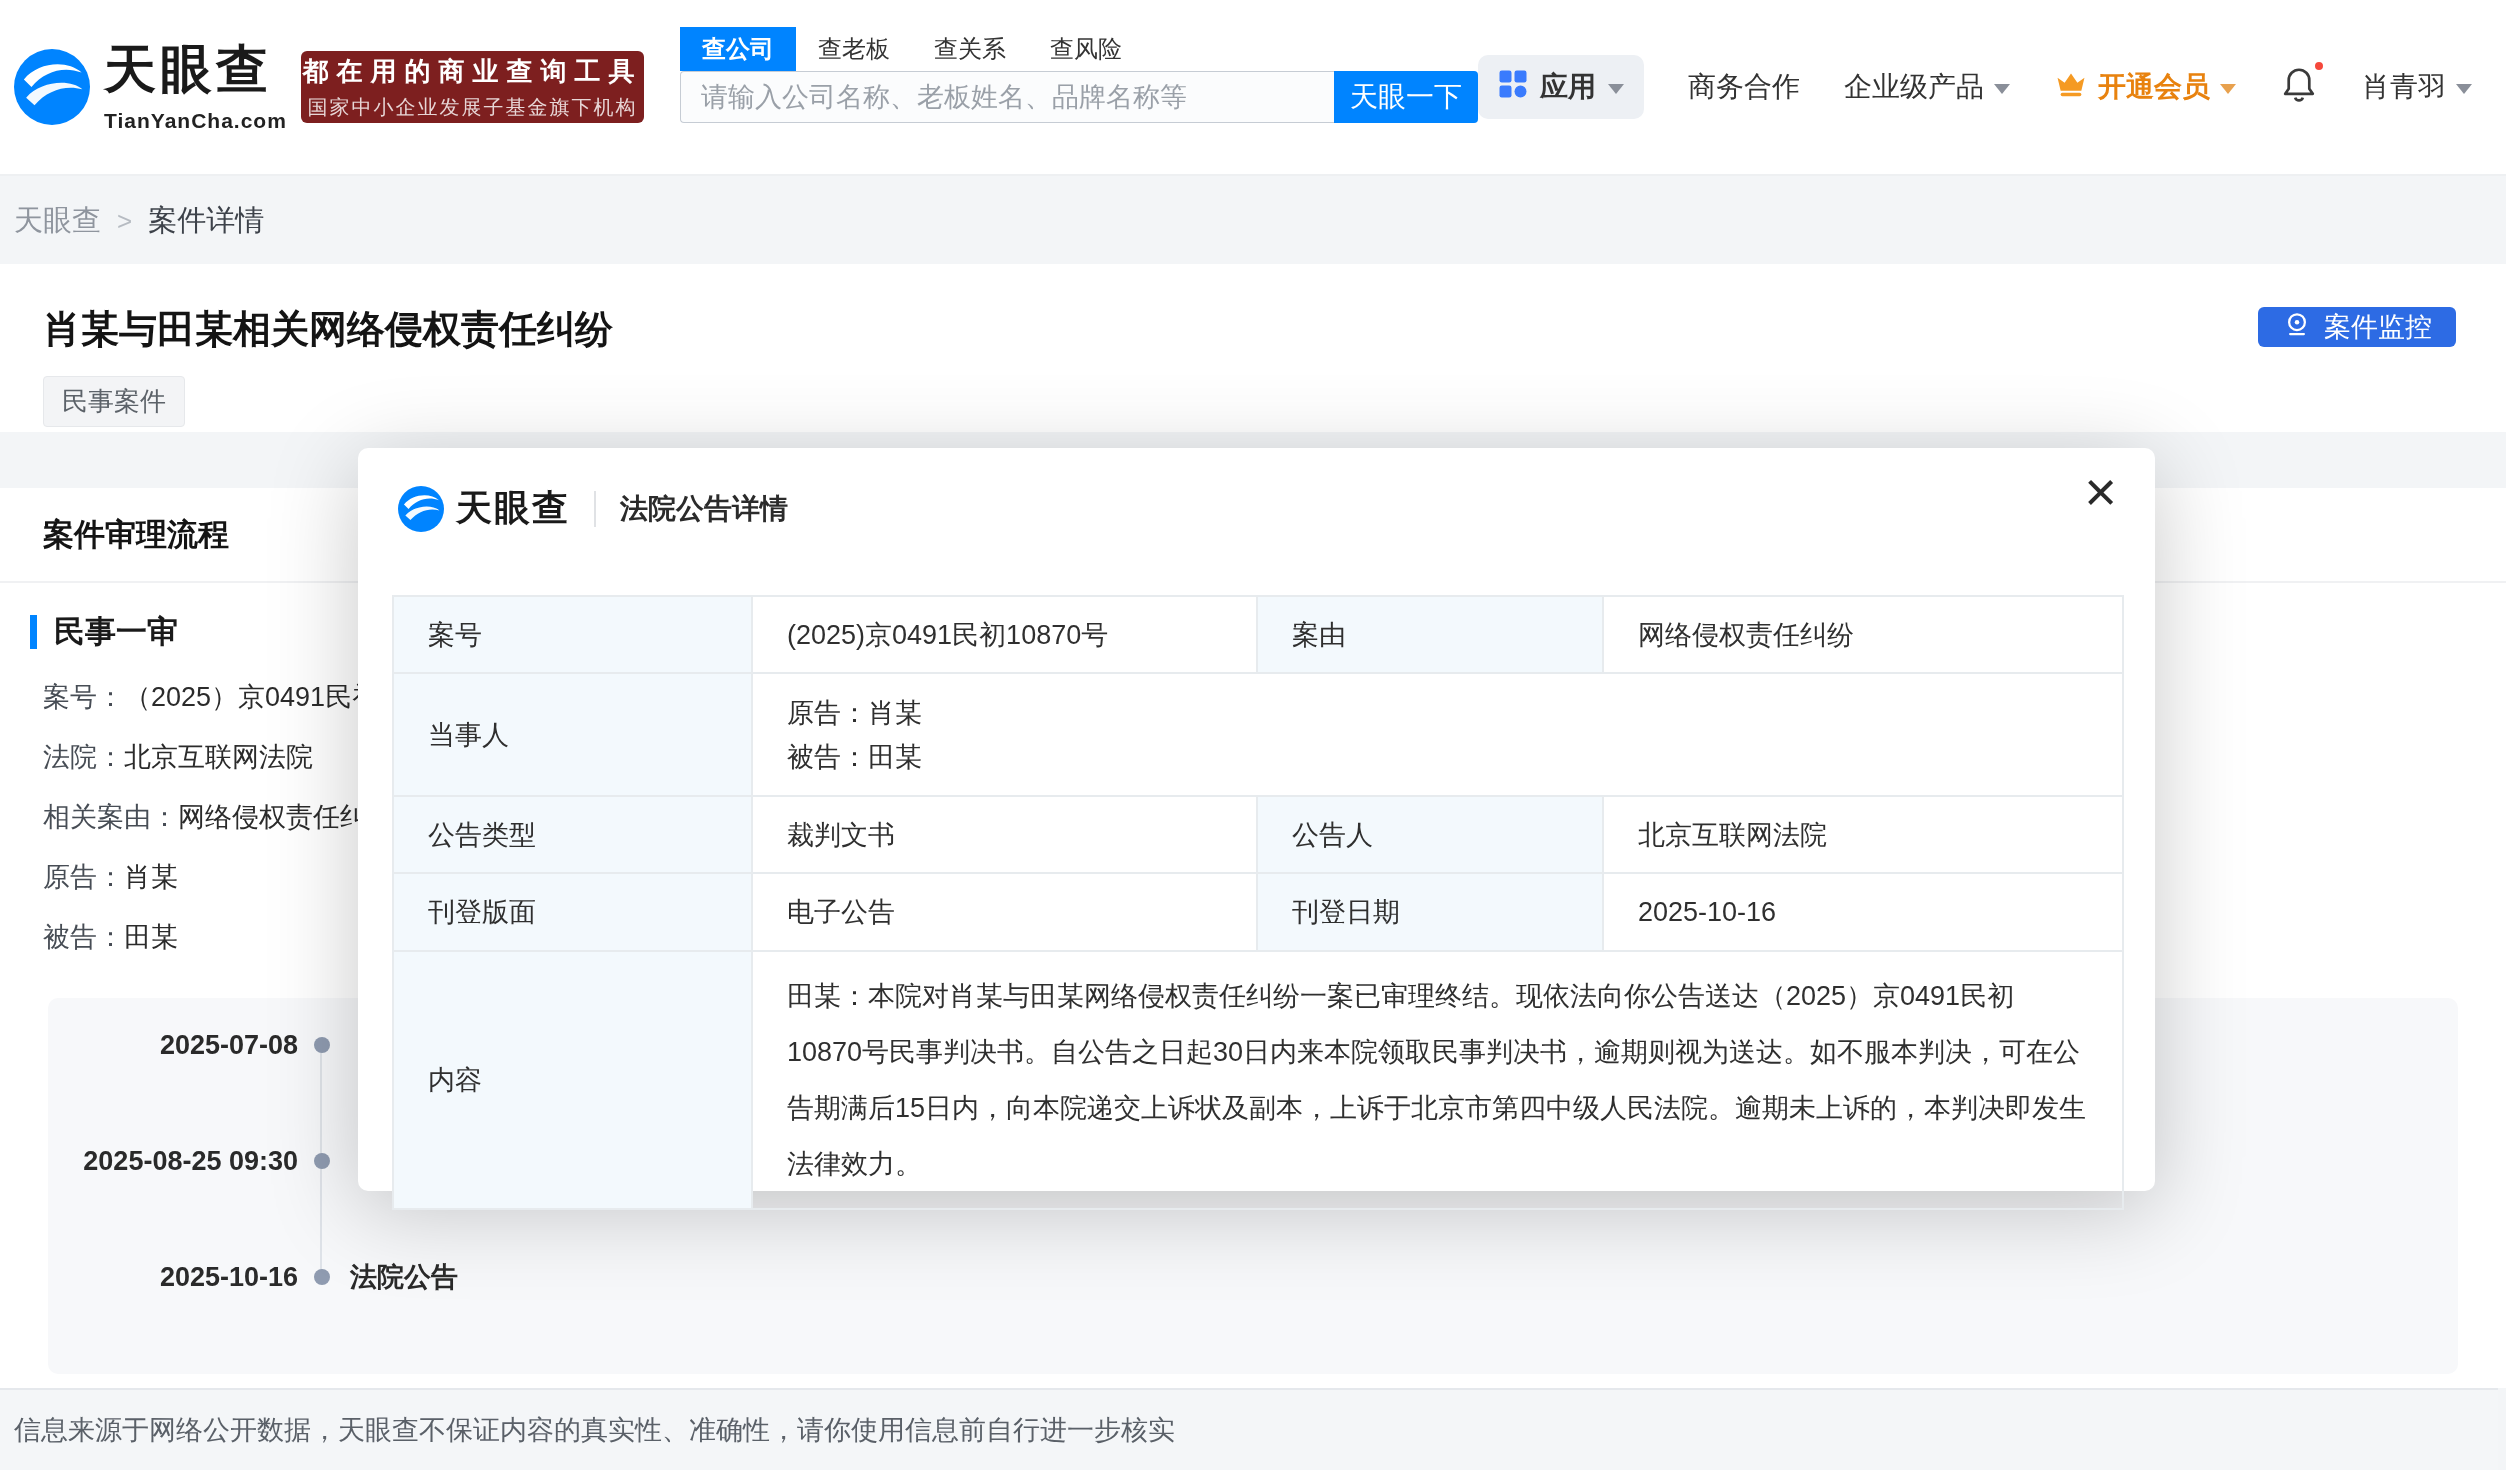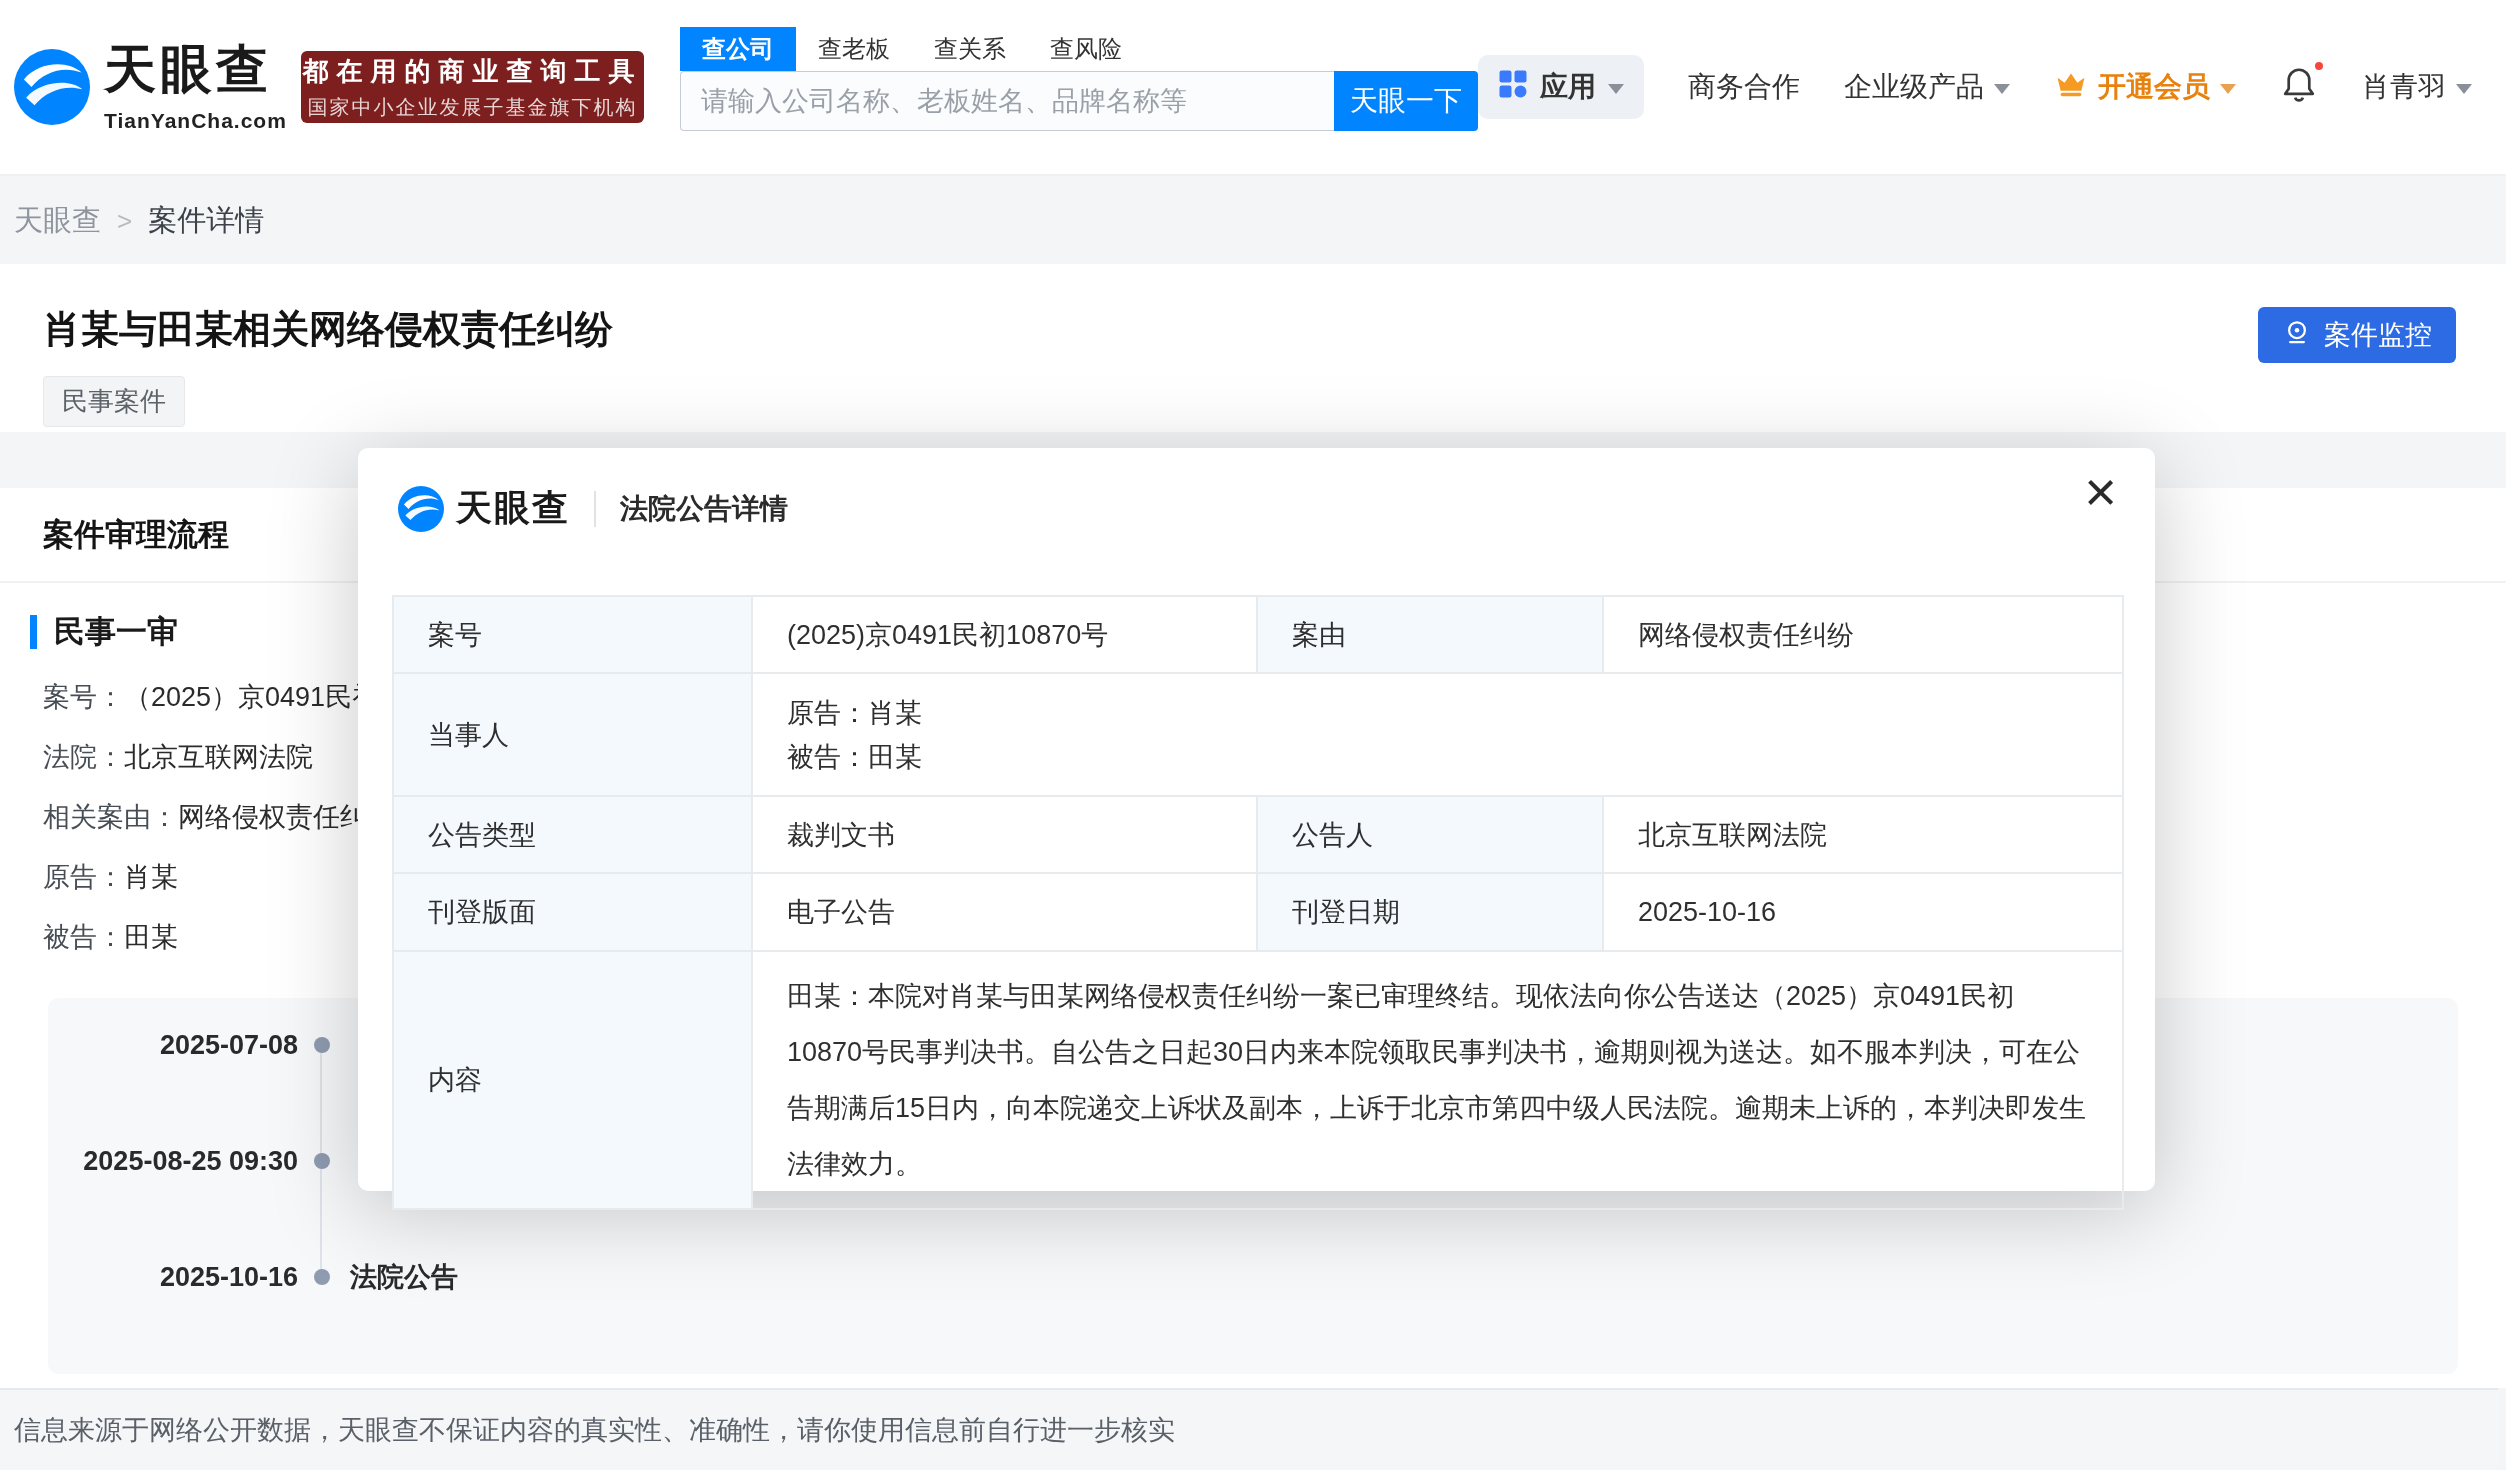--- a/index.html
+++ b/index.html
@@ -25,21 +25,21 @@
     margin-left:14px; width:368px; height:72px; background:#7d1f1f; border-radius:6px;
     display:flex; flex-direction:column; justify-content:center; align-items:center; color:#fff;
   }
   .badge-red .b1 { font-size:26px; font-weight:bold; letter-spacing:8px; }
   .badge-red .b2 { font-size:20px; color:rgba(255,255,255,0.82); letter-spacing:2px; margin-top:5px; }
 
   .search-block { margin-left:36px; width:798px; align-self:flex-start; margin-top:27px; }
   .search-tabs { display:flex; height:44px; align-items:stretch; }
   .stab { font-size:24px; color:#333; display:flex; align-items:center; padding:0 22px; cursor:pointer; }
   .stab.active { background:#0084ff; color:#fff; font-weight:bold; }
-  .search-row { display:flex; height:60px; width:798px; }
+  .search-row { display:flex; height:52px; width:798px; }
   .search-input {
     flex:1; min-width:0; border:1px solid #c6ccd4; border-right:none; border-radius:4px 0 0 4px;
     padding:0 20px; font-size:27px; color:#333; background:#fbfcfd; outline:none;
     font-family:"Liberation Sans","DejaVu Sans",sans-serif;
   }
   .search-input::placeholder { color:#9aa0a8; }
   .search-btn {
     width:144px; background:#0084ff; color:#fff; font-size:28px; border:none;
     border-radius:0 4px 4px 0; cursor:pointer; font-family:inherit;
   }
@@ -56,21 +56,21 @@
   .breadcrumb { position:absolute; top:178px; left:0; height:86px; display:flex; align-items:center; padding-left:14px; gap:16px; font-size:29px; }
   .bc-home { color:#8f959e; cursor:pointer; }
   .bc-sep { color:#b6bbc2; font-size:26px; }
   .bc-cur { color:#3d424a; }
 
   
   .title-card { position:absolute; top:264px; left:0; width:2506px; height:168px; background:#fff; }
   .case-title { position:absolute; left:43px; top:40px; font-size:38px; font-weight:bold; color:#141414; }
   .case-tag { position:absolute; left:43px; top:112px; background:#f3f4f6; border:1px solid #e6e8eb; border-radius:4px; color:#5c6269; font-size:26px; padding:7px 18px; }
   .monitor-btn {
-    position:absolute; right:50px; top:43px; height:56px; background:#2d6be4; color:#fff;
+    position:absolute; right:50px; top:43px; height:40px; background:#2d6be4; color:#fff;
     border:none; border-radius:6px; display:flex; align-items:center; gap:12px; padding:0 24px;
     font-size:27px; cursor:pointer; font-family:inherit;
   }
 
   
   .content-card { position:absolute; top:488px; left:0; width:2506px; height:900px; background:#fff; }
   .head-row { height:95px; border-bottom:2px solid #f0f1f3; display:flex; align-items:center; padding-left:43px; font-size:31px; font-weight:bold; color:#141414; }
   .stage { margin:32px 0 0 30px; border-left:7px solid #0084ff; padding-left:17px; font-size:31px; font-weight:bold; color:#1a1a1a; line-height:34px; }
   .fields { margin:18px 0 0 43px; }
   .field { height:60px; display:flex; align-items:center; font-size:27px; }

